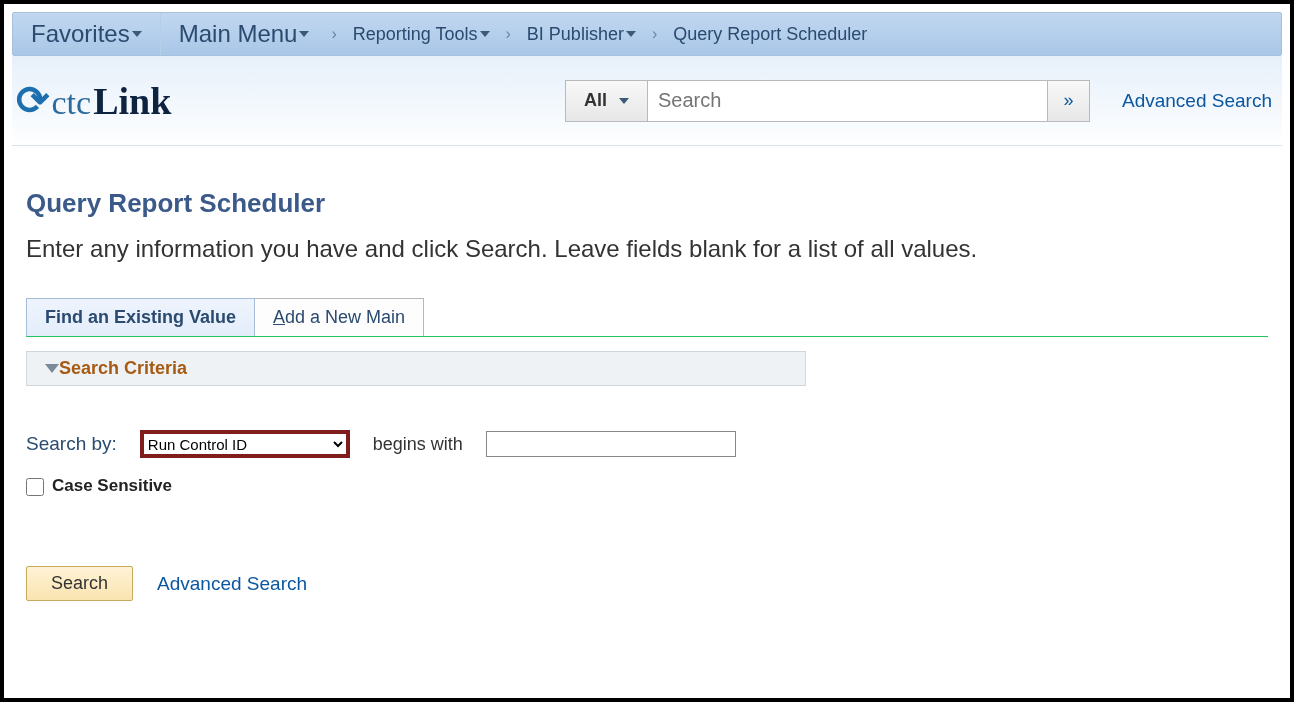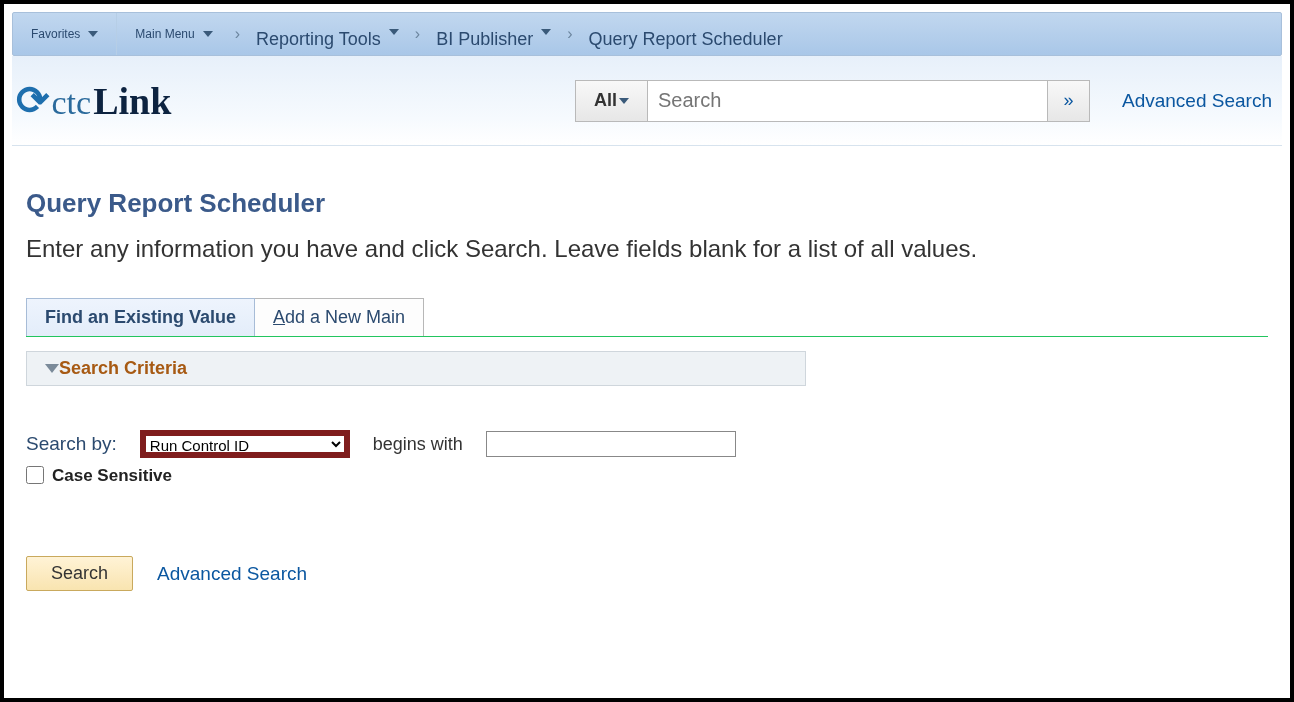--- a/index.html
+++ b/index.html
@@ -26,32 +26,32 @@
     height: 44px;
     background: linear-gradient(to bottom, #c1d7ef 0%, #a9c7e8 100%);
     border: 1px solid #a8c0db;
     border-radius: 2px;
   }
   .topbar .nav-btn {
     display: flex;
     align-items: center;
     padding: 0 18px;
     color: #2b4a6f;
-    font-size: 12px;
+    font-size: 24px;
     cursor: pointer;
     border-right: 1px solid #b6cee6;
-    gap: 6px;
+    gap: 0;
   }
   .topbar .nav-btn.no-border { border-right: none; }
   .topbar .crumb {
     display: flex;
-    padding: 16px 12px;
-    color: #2b4a6f;
-    font-size: 18px;
-    gap: 6px;
+    align-items: center;
+    padding: 0 12px;
+    color: #2b4a6f;
+    font-size: 18px;
     cursor: pointer;
   }
   .topbar .sep {
     display: flex;
     align-items: center;
     color: #6c869f;
     font-size: 16px;
     padding: 0 4px;
   }
   .caret-down {
@@ -103,20 +103,21 @@
   .scope-btn {
     display: flex;
     align-items: center;
     height: 42px;
     padding: 0 18px;
     background: linear-gradient(to bottom, #f8f8f8, #e7e7e7);
     border: 1px solid #b9b9b9;
     color: #333;
     font-size: 18px;
     font-weight: bold;
+    gap: 10px;
     cursor: pointer;
   }
   .search-input {
     height: 42px;
     width: 400px;
     border: 1px solid #b9b9b9;
     border-left: none;
     padding: 0 10px;
     font-size: 20px;
     color: #555;
@@ -207,40 +208,40 @@
     display: flex;
     align-items: center;
     gap: 23px;
     margin-top: 44px;
     color: #2b4a6f;
     font-size: 19px;
   }
   .searchby-row select {
     height: 28px;
     font-size: 15px;
-    border: 6px solid #7f1d1d;
+    border: 4px solid #7f1d1d;
     background: #fff;
     width: 210px;
   }
   .searchby-row .begins {
     color: #333;
     font-size: 18px;
   }
   .searchby-row input[type="text"] {
     height: 26px;
     width: 250px;
     border: 1px solid #888;
     font-size: 15px;
     padding: 0 4px;
   }
   .case-row {
     display: flex;
-    align-items: flex-start;
+    align-items: flex-end;
     gap: 8px;
-    margin-top: 8px;
+    margin-top: 18px;
     font-size: 17px;
     font-weight: bold;
     color: #222;
   }
   .case-row input[type="checkbox"] {
     width: 18px; height: 18px;
     margin: 0;
   }
   
   .actions {

